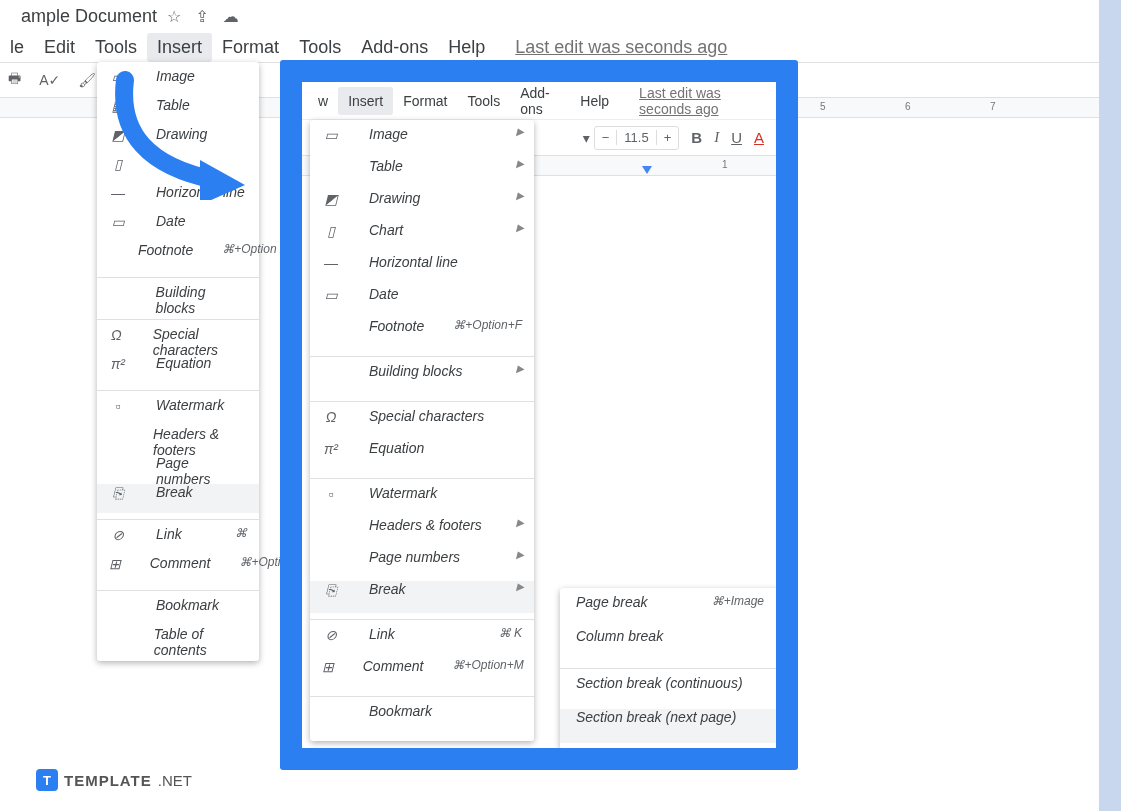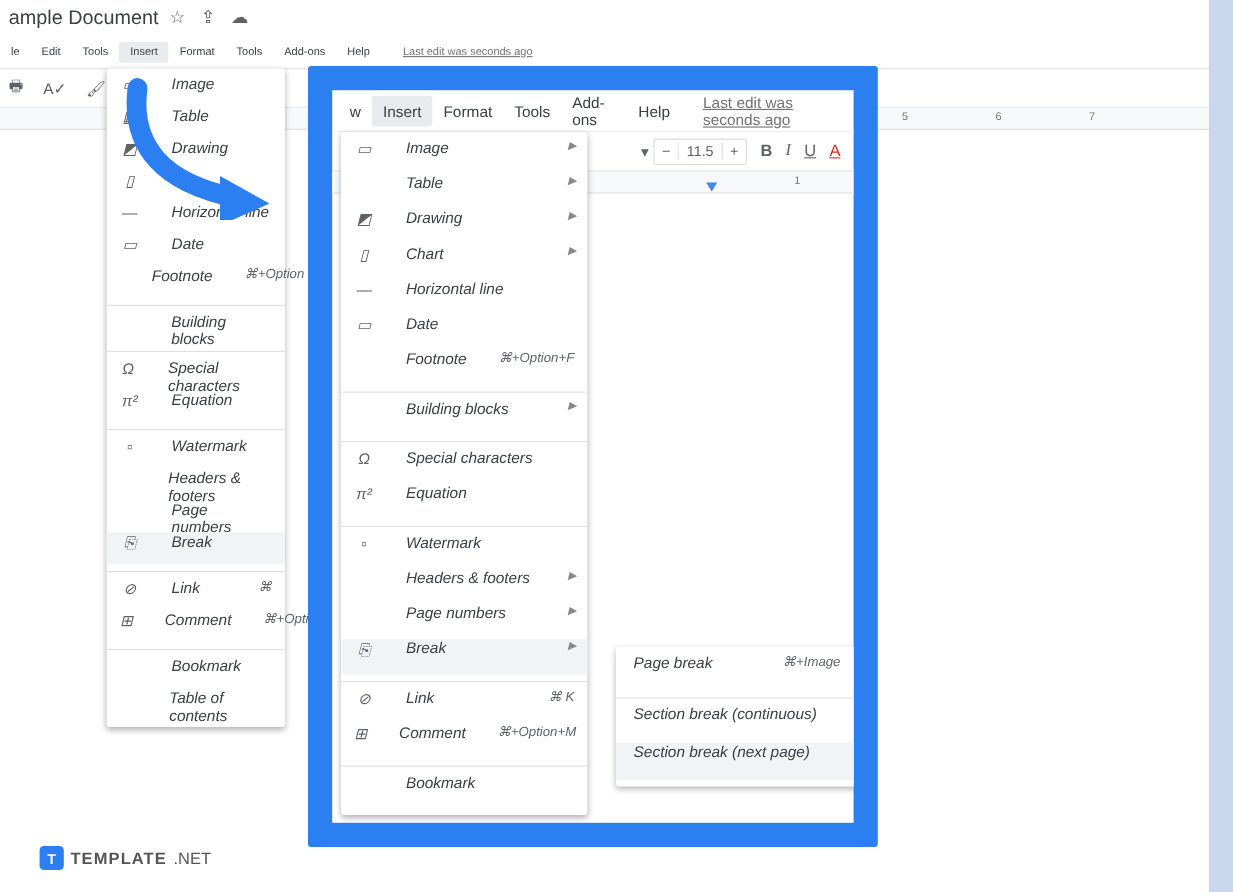--- a/index.html
+++ b/index.html
@@ -1,20 +1,20 @@
 <!DOCTYPE html>
 <html><head>
 <meta charset="utf-8">
 <style>
 * { margin:0; padding:0; box-sizing:border-box; font-family:Arial,sans-serif; }
 body { background:#c8d7ed; width:1121px; height:811px; position:relative; overflow:hidden; }
 .bg-app { position:absolute; top:0; left:0; right:22px; bottom:0; background:#fff; }
-.title-row { height:32px; display:flex; align-items:center; padding-left:8px; gap:10px; font-size:18px; color:#3c4043; }
+.title-row { height:32px; display:flex; align-items:center; padding-left:21px; gap:10px; font-size:18px; color:#3c4043; }
 .title-icons { display:flex; gap:14px; color:#5f6368; font-size:16px; }
-.menubar { height:30px; display:flex; align-items:center; padding-left:0; gap:0; font-size:10px; color:#3c4043; }
+.menubar { height:30px; display:flex; align-items:center; padding-left:0; gap:0; font-size:18px; color:#3c4043; }
 .menubar span { padding:4px 10px; }
 .menubar .active { background:#e8eaed; border-radius:3px; }
 .last-edit { color:#737373; text-decoration:underline; margin-left:10px; }
 .toolbar-bg { height:36px; border-top:1px solid #e0e0e0; border-bottom:1px solid #e0e0e0; display:flex; align-items:center; padding-left:8px; gap:18px; color:#5f6368; font-size:14px; }
 .ruler-bg { height:20px; border-bottom:1px solid #e0e0e0; background:#f8f9fa; position:relative; font-size:10px; color:#777; }
 .ruler-bg span { position:absolute; top:3px; }
 
 .bg-menu { position:absolute; top:62px; left:97px; width:162px; background:#fff; box-shadow:0 2px 6px rgba(0,0,0,.3); border-radius:3px; padding:6px 0; font-size:14px; color:#3c4043; }
 .mi { display:flex; align-items:flex-start; height:29px; padding:0 12px; gap:29px; position:relative;font-style:italic; }
 .mi .ic { width:18px; height:18px; display:flex; align-items:center; justify-content:center; color:#5f6368; font-size:14px; }
@@ -294,20 +294,23 @@
           <span class="ic"></span>
           <span>Bookmark</span>
         </div>
     </div>
 
     <div class="submenu">
       <div class="mi">
           <span>Page break</span>
           <span class="short">⌘+Image</span>
         </div>
+      <div class="mi">
+          <span>Column break</span>
+        </div>
       <div class="sep"></div>
       <div class="mi">
           <span>Section break (continuous)</span>
         </div>
       <div class="mi hl">
           <span>Section break (next page)</span>
         </div>
     </div>
   </div>
 </div>

